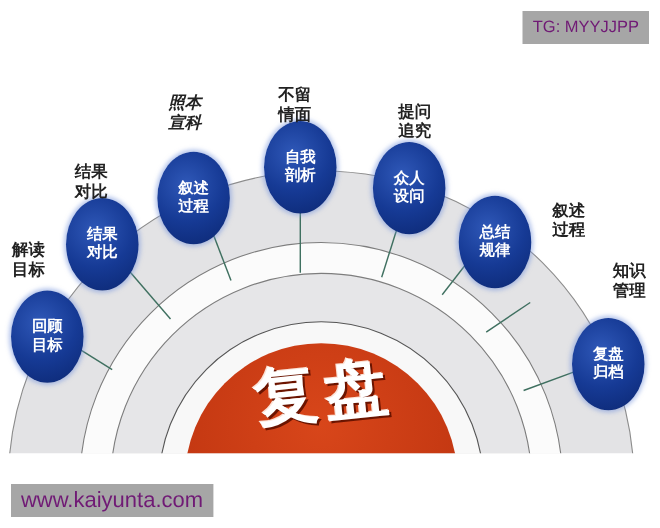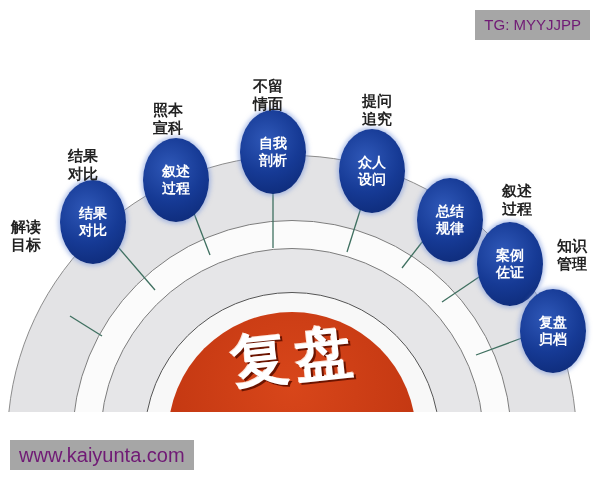--- a/index.html
+++ b/index.html
@@ -41,45 +41,45 @@
       <line x1="273" y1="176" x2="273" y2="248"></line>
       <line x1="365" y1="195" x2="347" y2="252"></line>
       <line x1="433" y1="228" x2="402" y2="268"></line>
       <line x1="482" y1="275" x2="442" y2="302"></line>
       <line x1="522" y1="338" x2="476" y2="355"></line>
     </g>
   </svg>
 
   <div class="center-text">复盘</div>
 
+  <div class="bubble" style="left:10px;top:264px;">
+      <span>回顾目标</span>
+    </div>
   <div class="bubble" style="left:60px;top:180px;">
       <span>结果对比</span>
     </div>
   <div class="bubble" style="left:143px;top:138px;">
       <span>叙述过程</span>
     </div>
   <div class="bubble" style="left:240px;top:110px;">
       <span>自我剖析</span>
     </div>
   <div class="bubble" style="left:339px;top:129px;">
       <span>众人设问</span>
     </div>
   <div class="bubble" style="left:417px;top:167px;margin-top:11px;">
       <span>总结规律</span>
     </div>
-  <div class="bubble" style="left:477px;top:222px;">
-      <span>案例佐证</span>
-    </div>
   <div class="bubble" style="left:520px;top:289px;">
       <span>复盘归档</span>
     </div>
 
   <div class="label" style="left:9px;top:218px;">解读目标</div>
   <div class="label" style="left:66px;top:147px;">结果对比</div>
-  <div class="label" style="left:151px;top:101px;">照本宣科</div>
+  <div class="label" style="left:151px;top:84px;font-style:italic;">照本宣科</div>
   <div class="label" style="left:251px;top:77px;">不留情面</div>
   <div class="label" style="left:360px;top:92px;">提问追究</div>
   <div class="label" style="left:500px;top:182px;">叙述过程</div>
   <div class="label" style="left:555px;top:237px;">知识管理</div>
 </div>
 
 <div class="watermark wm-top">TG: MYYJJPP</div>
 <div class="watermark wm-bottom">www.kaiyunta.com</div>
 
 </body></html>

